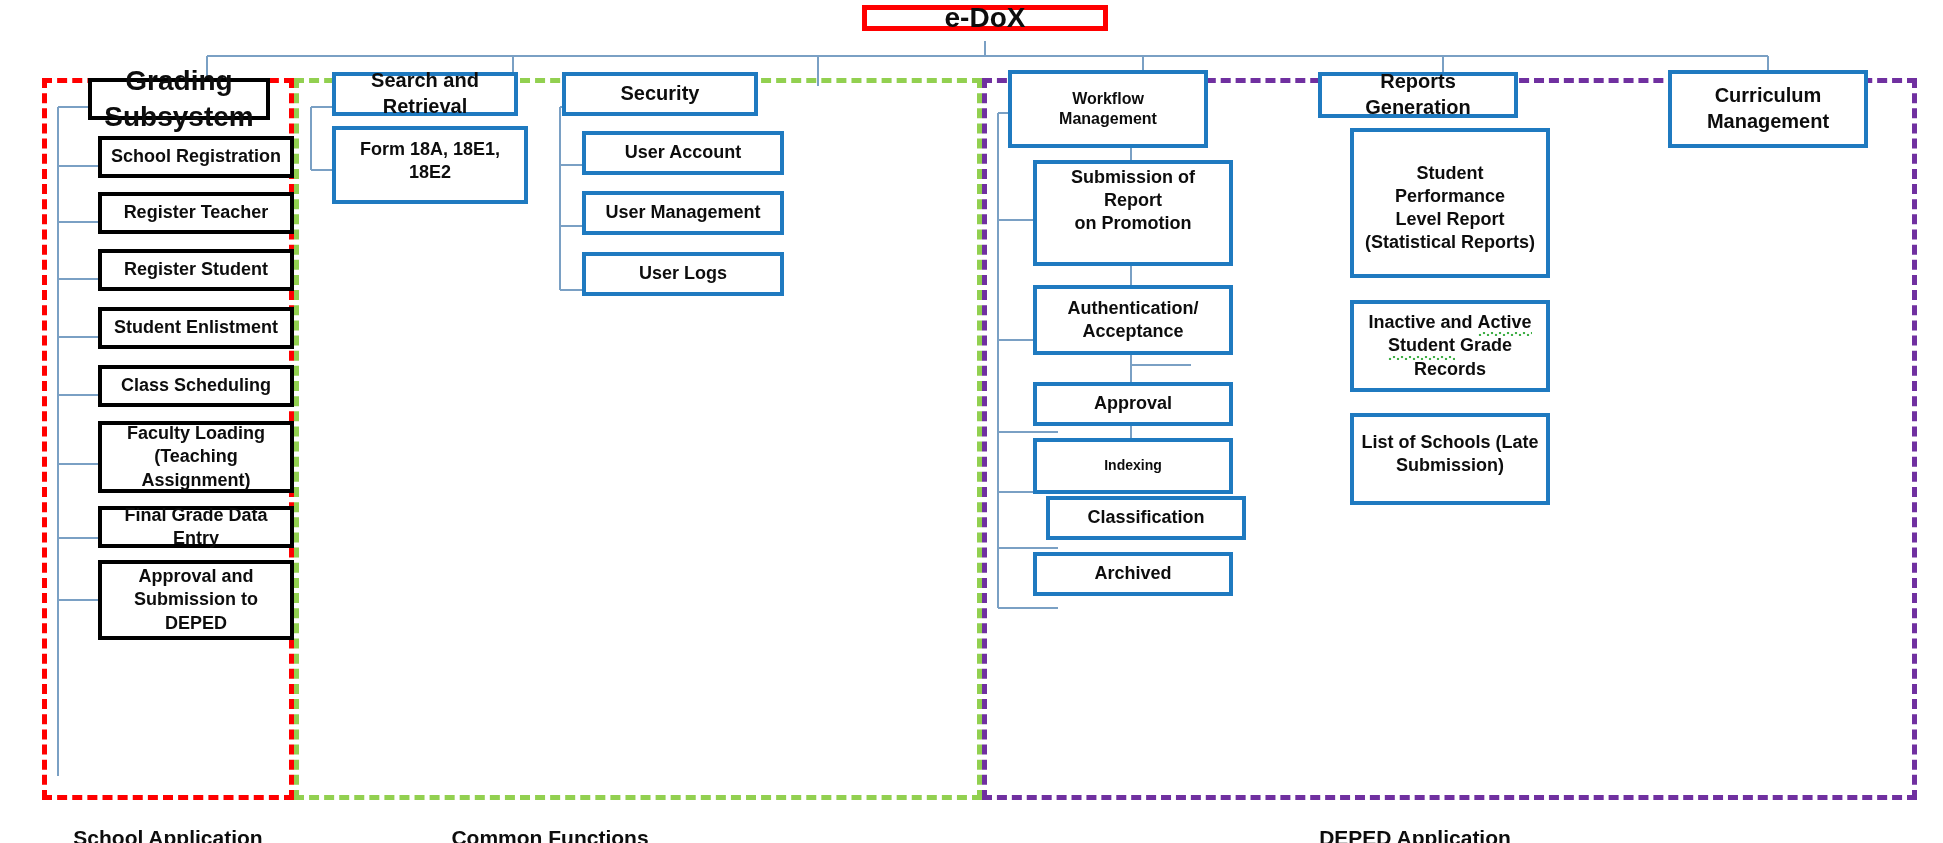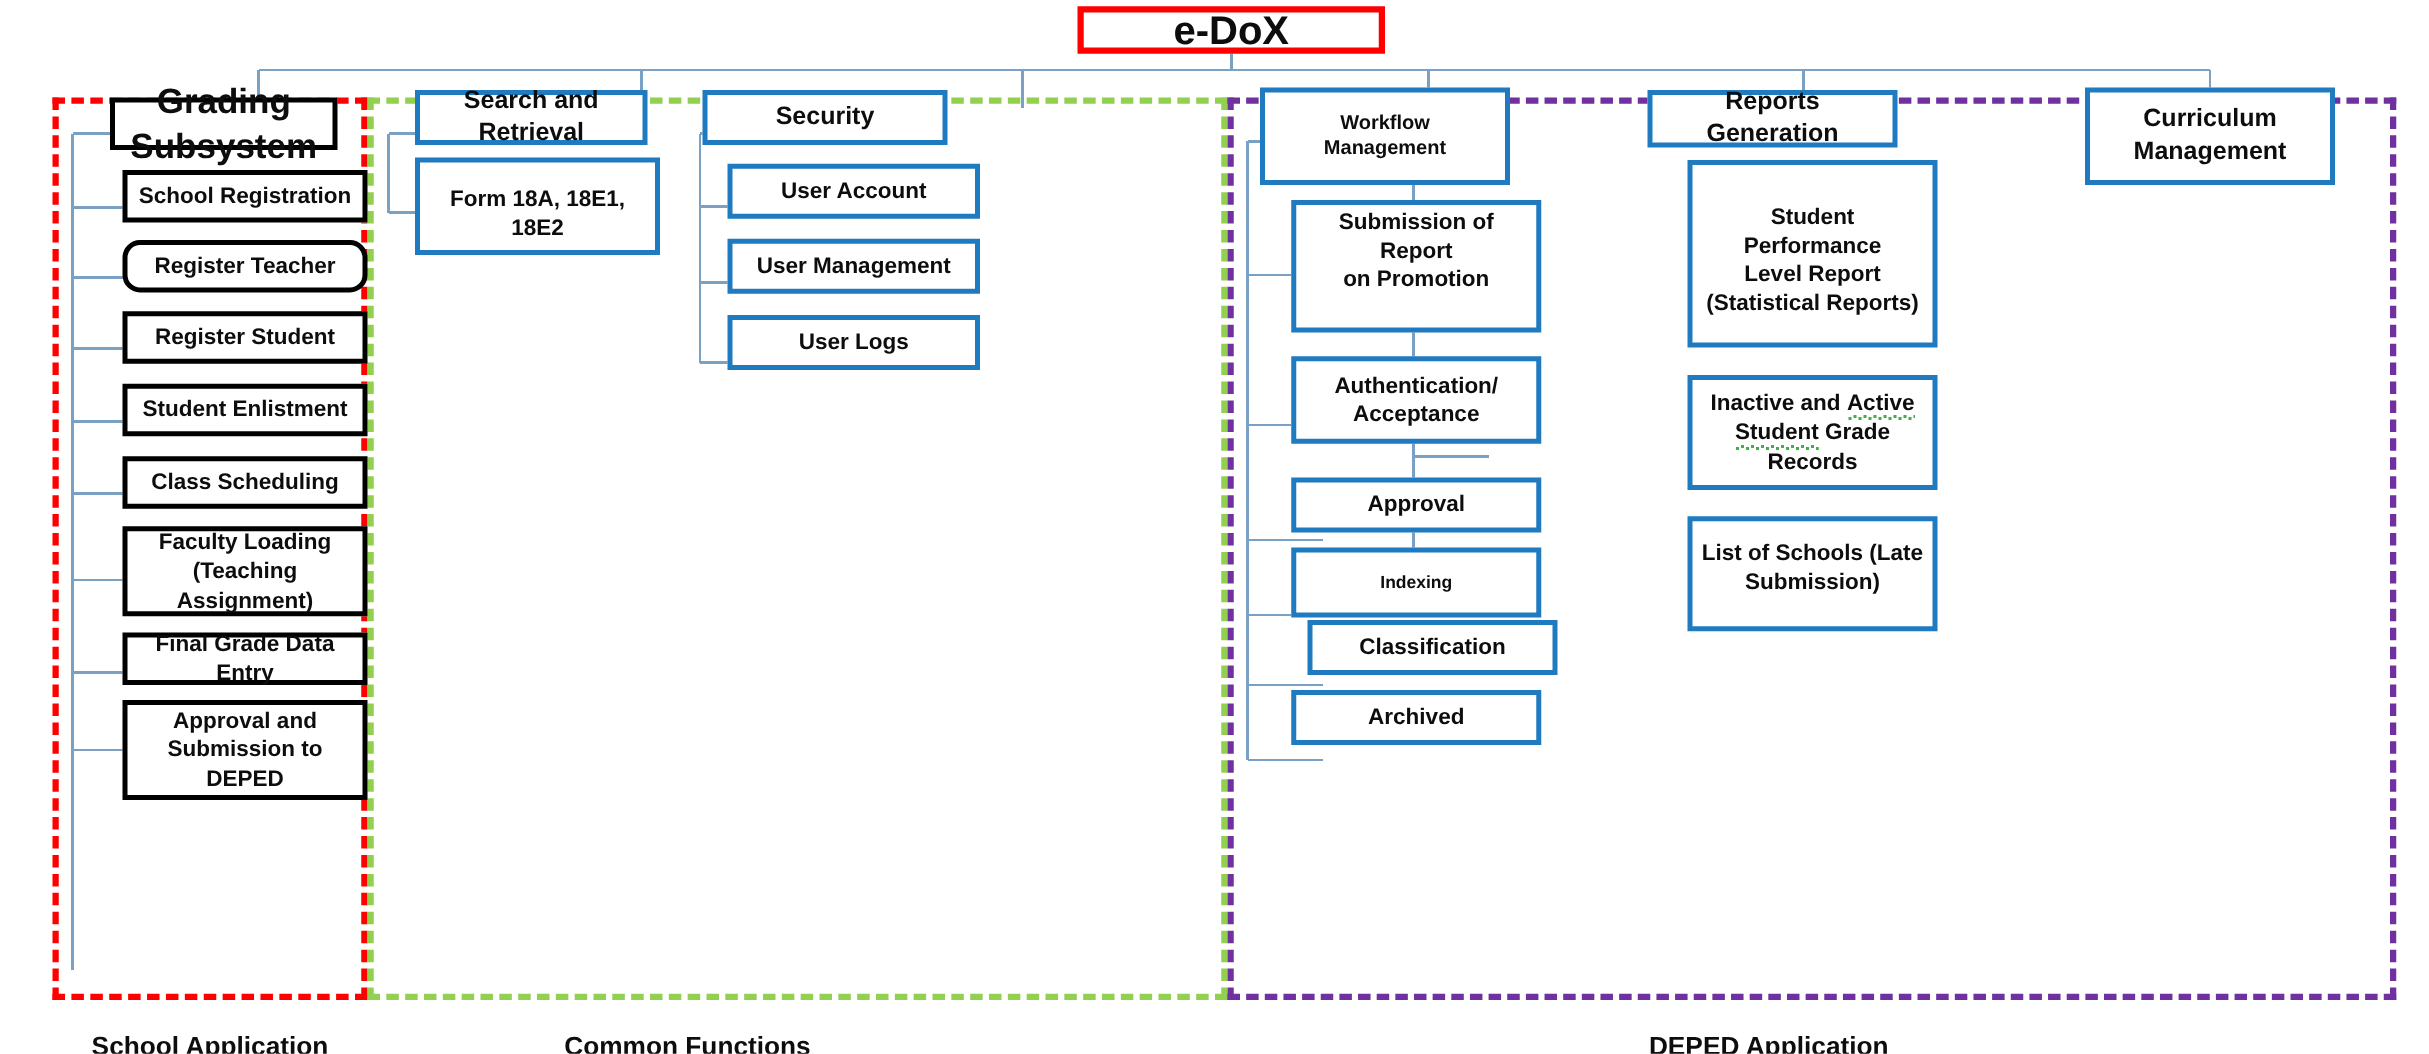--- a/index.html
+++ b/index.html
@@ -106,31 +106,31 @@
 
     <g stroke="#7aa0c4" stroke-width="2.2" fill="none" shape-rendering="crispEdges">
       <line x1="1131" y1="113" x2="1131" y2="492"></line>
       <line x1="1131" y1="113" x2="1161" y2="113"></line>
       <line x1="1131" y1="222" x2="1191" y2="222"></line>
       <line x1="1131" y1="365" x2="1191" y2="365"></line>
       <line x1="1131" y1="492" x2="1191" y2="492"></line>
     </g>
   </svg>
 
-  <div class="node red" style="left:862px;top:5px;width:246px;height:38px;font-size:32px;">
+  <div class="node red" style="left:862px;top:5px;width:246px;height:26px;font-size:28px;">
     <span class="txt">e-DoX</span>
   </div>
 
   <div class="node black" style="left:88px;top:78px;width:182px;height:42px;font-size:28px;">
     <span class="txt">Grading Subsystem</span>
   </div>
   <div class="node black" style="left:98px;top:136px;width:196px;height:42px;font-size:18px;">
     <span class="txt">School  Registration</span>
   </div>
-  <div class="node black" style="left:98px;top:192px;width:196px;height:42px;font-size:18px;border-radius:14px;">
+  <div class="node black" style="left:98px;top:192px;width:196px;height:42px;font-size:18px;">
     <span class="txt">Register Teacher</span>
   </div>
   <div class="node black" style="left:98px;top:249px;width:196px;height:42px;font-size:18px;">
     <span class="txt">Register Student</span>
   </div>
   <div class="node black" style="left:98px;top:307px;width:196px;height:42px;font-size:18px;">
     <span class="txt">Student Enlistment</span>
   </div>
   <div class="node black" style="left:98px;top:365px;width:196px;height:42px;font-size:18px;">
     <span class="txt">Class  Scheduling</span>
@@ -143,21 +143,21 @@
     <span class="txt">Final Grade Data Entry</span>
   </div>
   <div class="node black" style="left:98px;top:560px;width:196px;height:80px;font-size:18px;">
     <span class="txt">Approval and
 Submission  to DEPED</span>
   </div>
 
   <div class="node blue" style="left:332px;top:72px;width:186px;height:44px;font-size:20px;">
     <span class="txt">Search and Retrieval</span>
   </div>
-  <div class="node blue" style="left:332px;top:126px;width:196px;height:78px;font-size:18px;align-items:flex-start;padding-top:18px;">
+  <div class="node blue" style="left:332px;top:126px;width:196px;height:78px;font-size:18px;align-items:flex-start;padding-top:8px;">
     <span class="txt">Form 18A, 18E1, 18E2</span>
   </div>
 
   <div class="node blue" style="left:562px;top:72px;width:196px;height:44px;font-size:20px;">
     <span class="txt">Security</span>
   </div>
   <div class="node blue" style="left:582px;top:131px;width:202px;height:44px;font-size:18px;">
     <span class="txt">User Account</span>
   </div>
   <div class="node blue" style="left:582px;top:191px;width:202px;height:44px;font-size:18px;">

